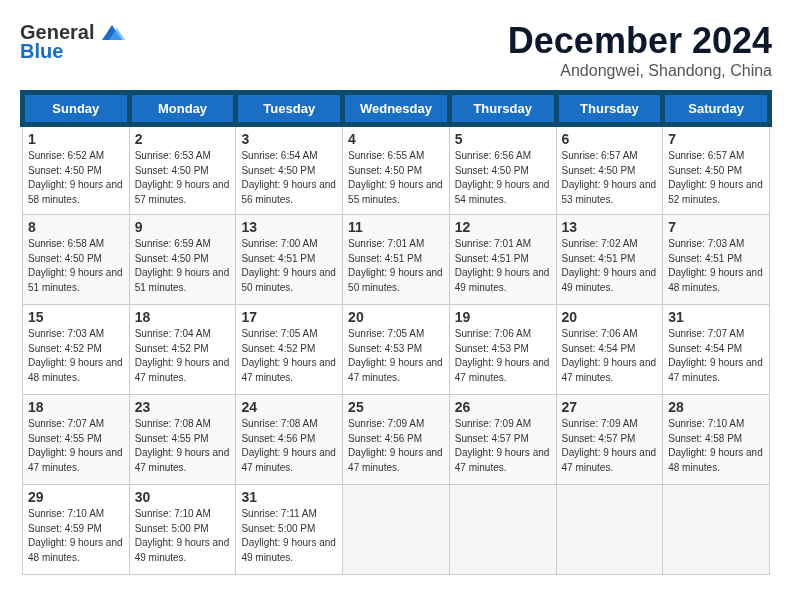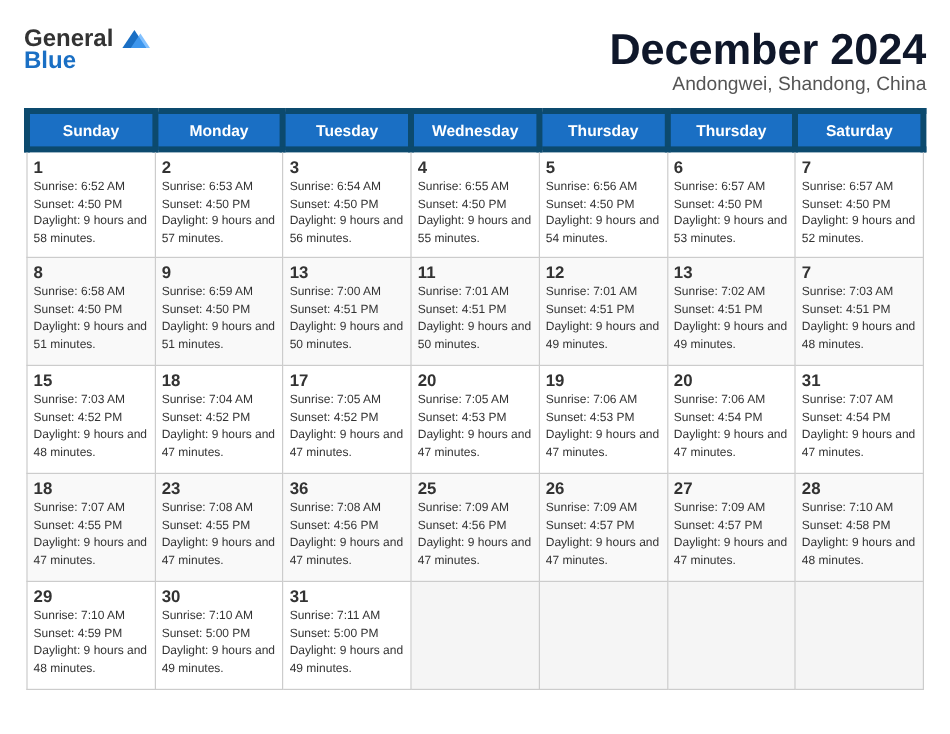--- a/index.html
+++ b/index.html
@@ -219,21 +219,21 @@
       <tr>
         <td>
         <span class="day-num">18</span>
         <span class="day-info">Sunrise: 7:07 AM<br>Sunset: 4:55 PM<br>Daylight: 9 hours and 47 minutes.</span>
       </td>
         <td>
         <span class="day-num">23</span>
         <span class="day-info">Sunrise: 7:08 AM<br>Sunset: 4:55 PM<br>Daylight: 9 hours and 47 minutes.</span>
       </td>
         <td>
-        <span class="day-num">36</span>
+        <span class="day-num">24</span>
         <span class="day-info">Sunrise: 7:08 AM<br>Sunset: 4:56 PM<br>Daylight: 9 hours and 47 minutes.</span>
       </td>
         <td>
         <span class="day-num">25</span>
         <span class="day-info">Sunrise: 7:09 AM<br>Sunset: 4:56 PM<br>Daylight: 9 hours and 47 minutes.</span>
       </td>
         <td>
         <span class="day-num">26</span>
         <span class="day-info">Sunrise: 7:09 AM<br>Sunset: 4:57 PM<br>Daylight: 9 hours and 47 minutes.</span>
       </td>

